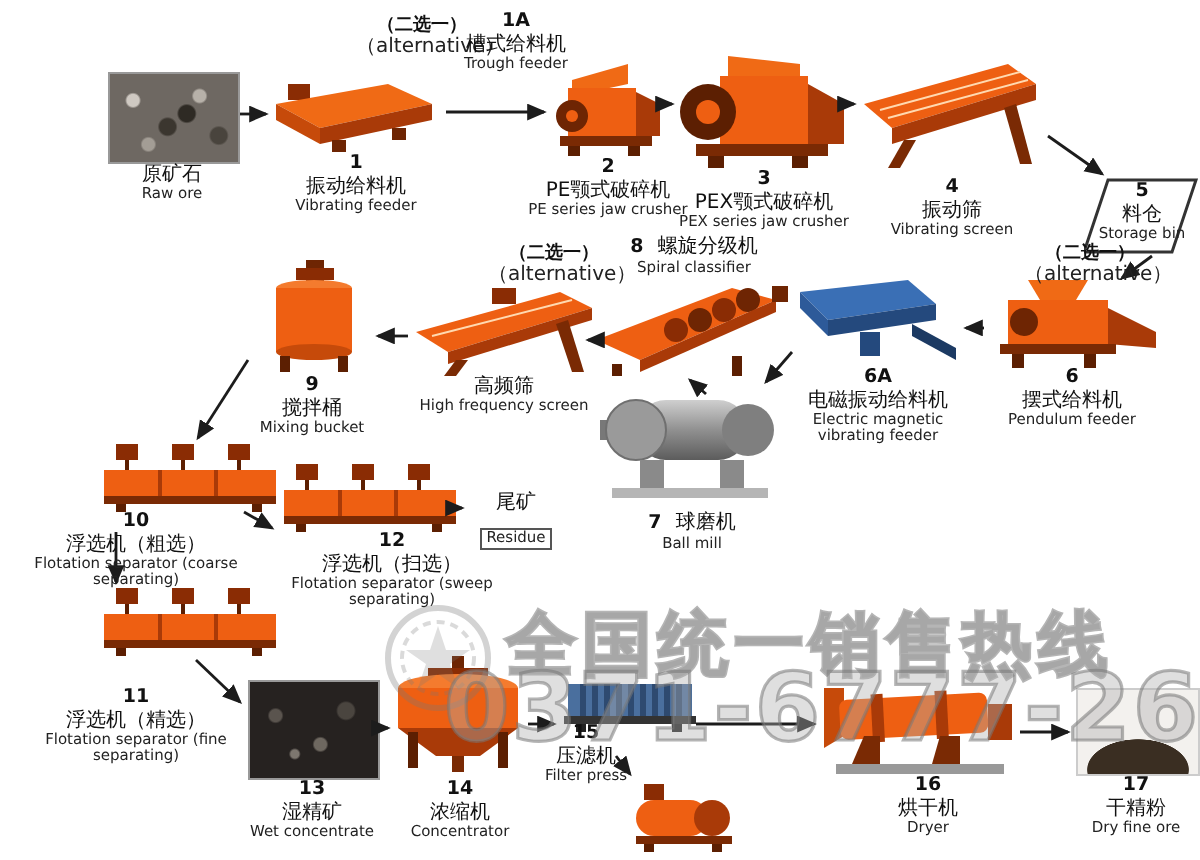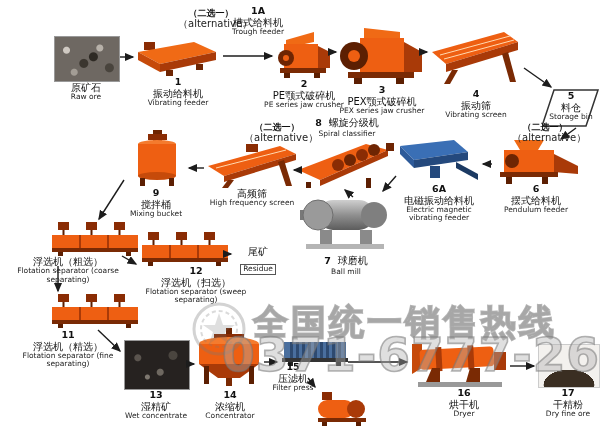--- a/index.html
+++ b/index.html
@@ -428,36 +428,37 @@
     <div class="en">Pendulum feeder</div>
   </div>
 
   <div class="label" style="left:314px;top:250px;width:64px;">
     <div class="num" style="display:inline;margin-right:2px;">7</div>
     <div class="zh" style="display:inline;">球磨机</div>
     <div class="en">Ball mill</div>
   </div>
 
   <div class="label" style="left:2px;top:256px;width:132px;">
+    <div class="num">10</div>
     <div class="zh">浮选机（粗选）</div>
     <div class="en">Flotation separator (coarse separating)</div>
   </div>
 
   <div class="label" style="left:140px;top:266px;width:112px;">
     <div class="num">12</div>
     <div class="zh">浮选机（扫选）</div>
     <div class="en">Flotation separator (sweep separating)</div>
   </div>
 
   <div class="label" style="left:234px;top:246px;width:48px;">
     <div class="zh">尾矿</div>
     <div class="en" style="border:1px solid #555;display:inline-block;padding:0 2px;">Residue</div>
   </div>
 
-  <div class="label" style="left:2px;top:330px;width:132px;">
+  <div class="label" style="left:2px;top:344px;width:132px;">
     <div class="num">11</div>
     <div class="zh">浮选机（精选）</div>
     <div class="en">Flotation separator (fine separating)</div>
   </div>
 
   <div class="label" style="left:122px;top:390px;width:68px;">
     <div class="num">13</div>
     <div class="zh">湿精矿</div>
     <div class="en">Wet concentrate</div>
   </div>

